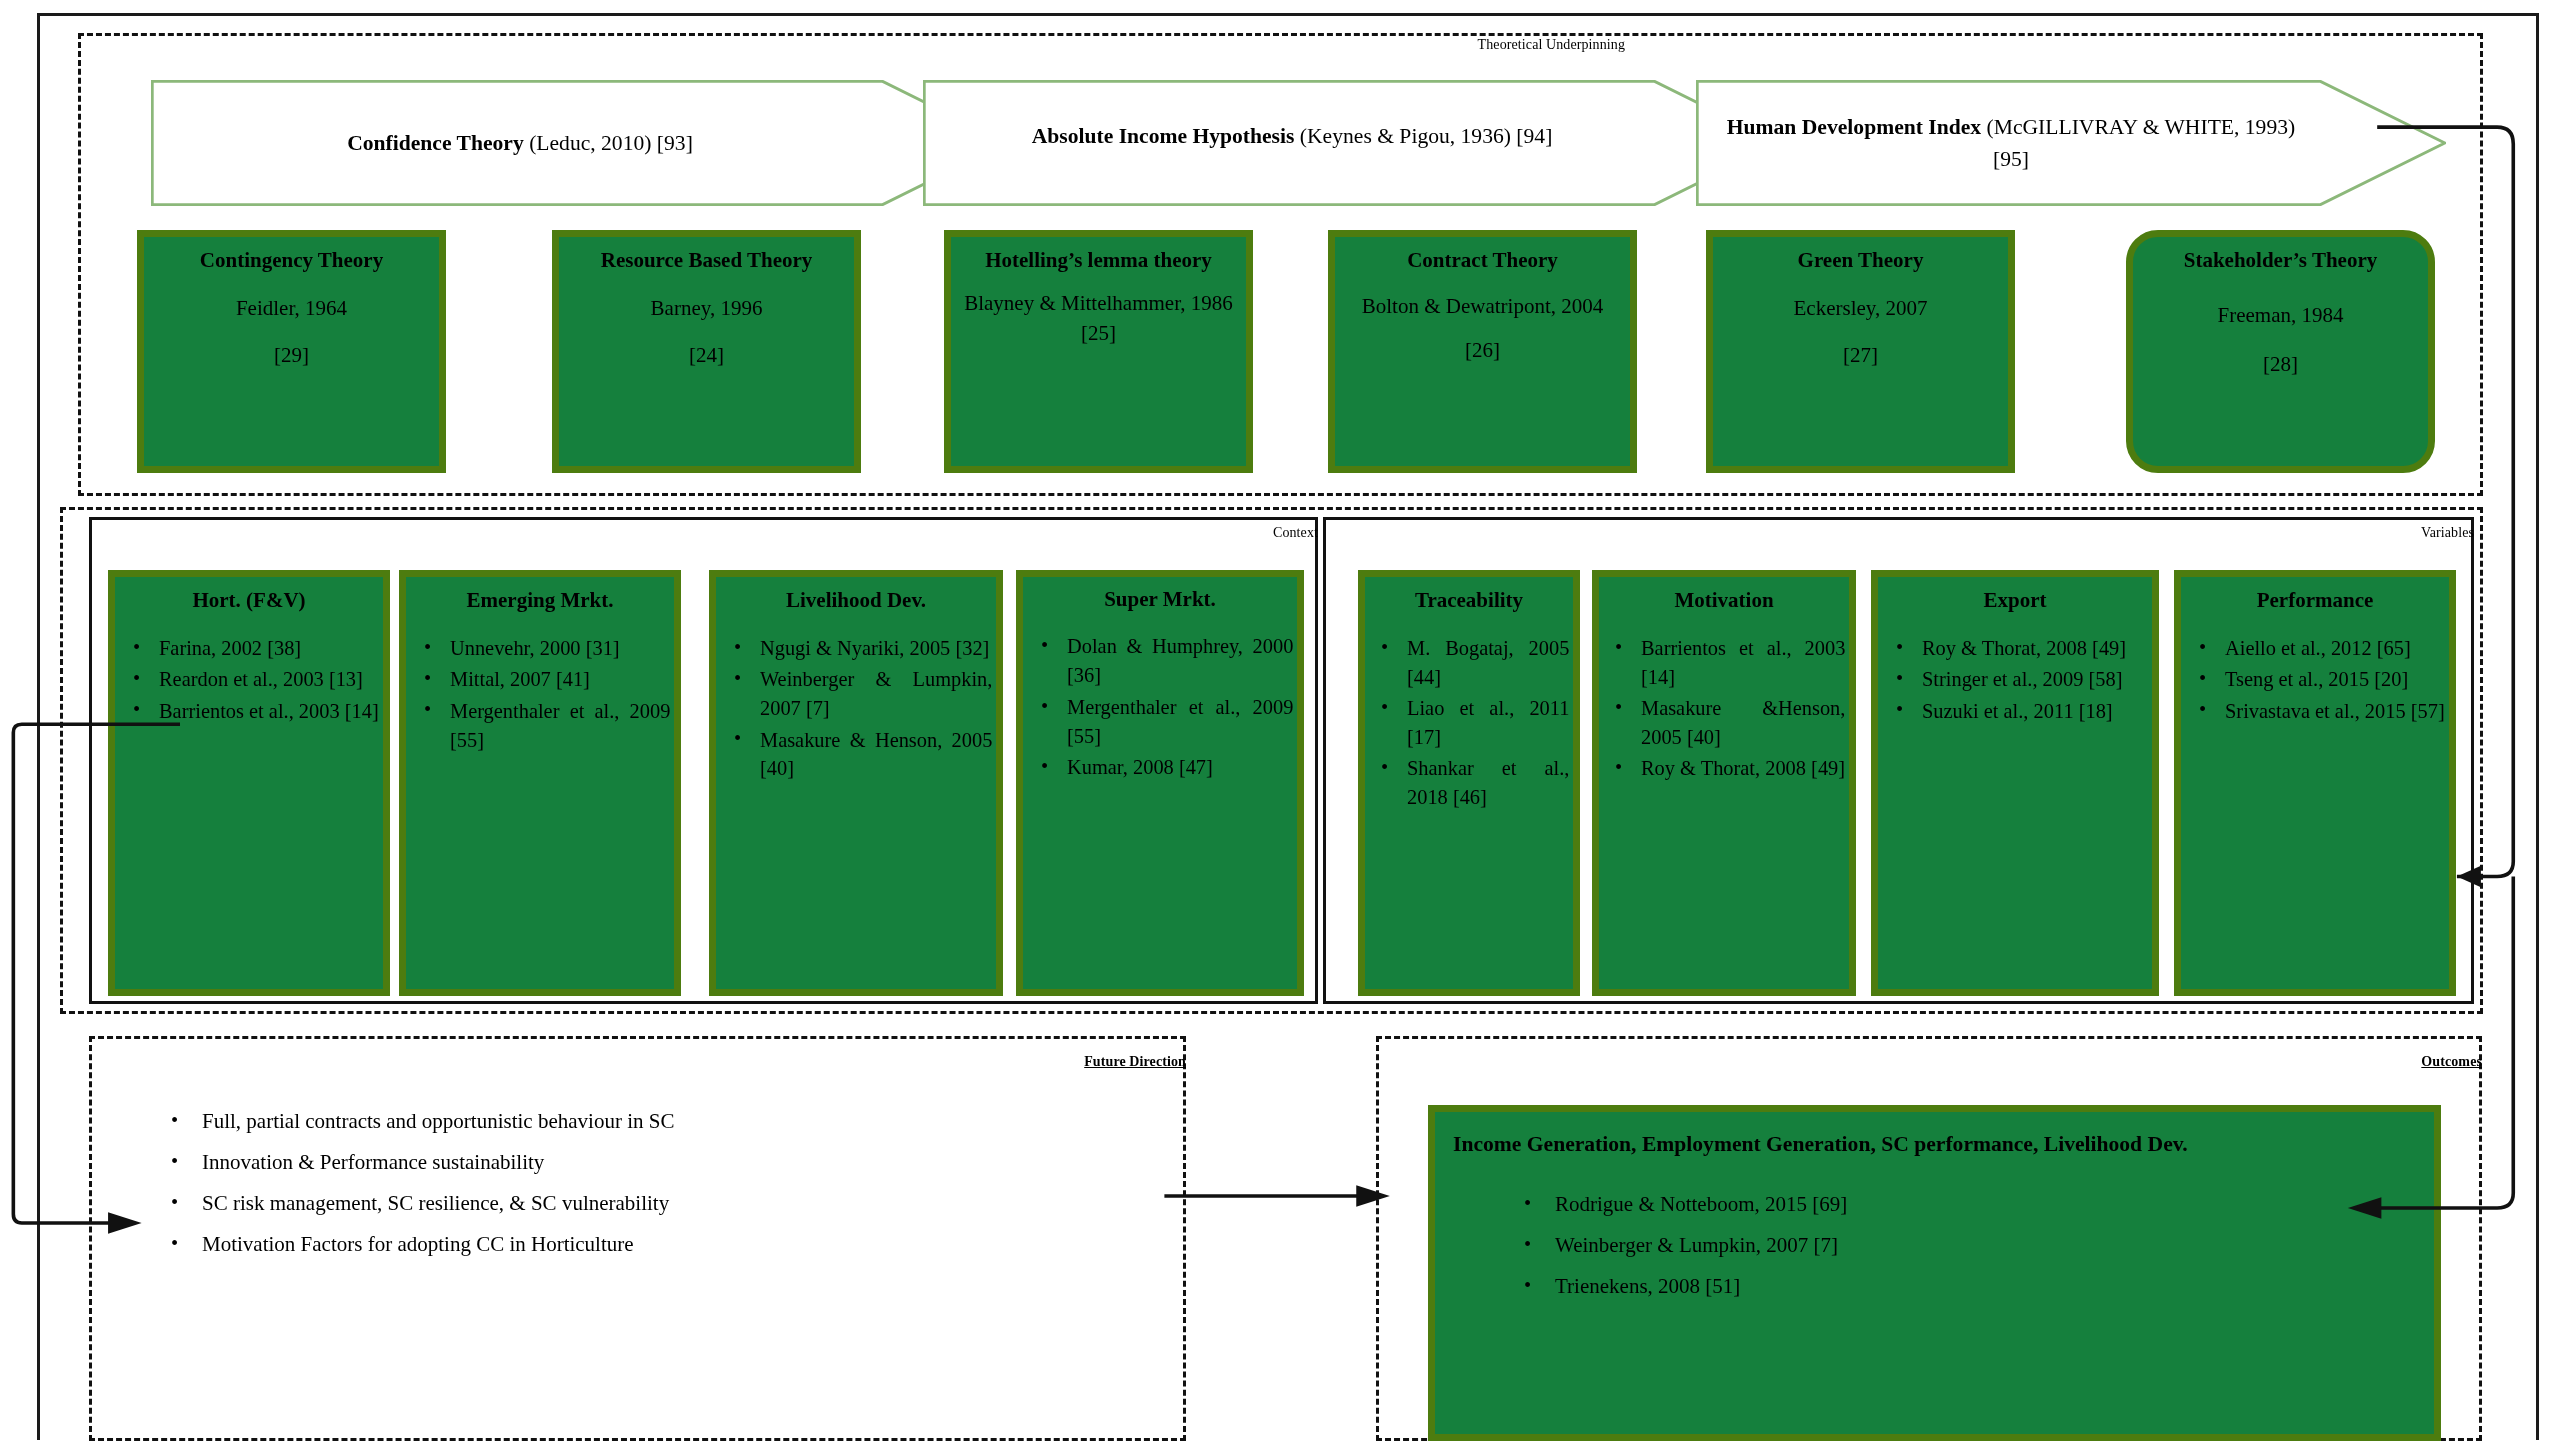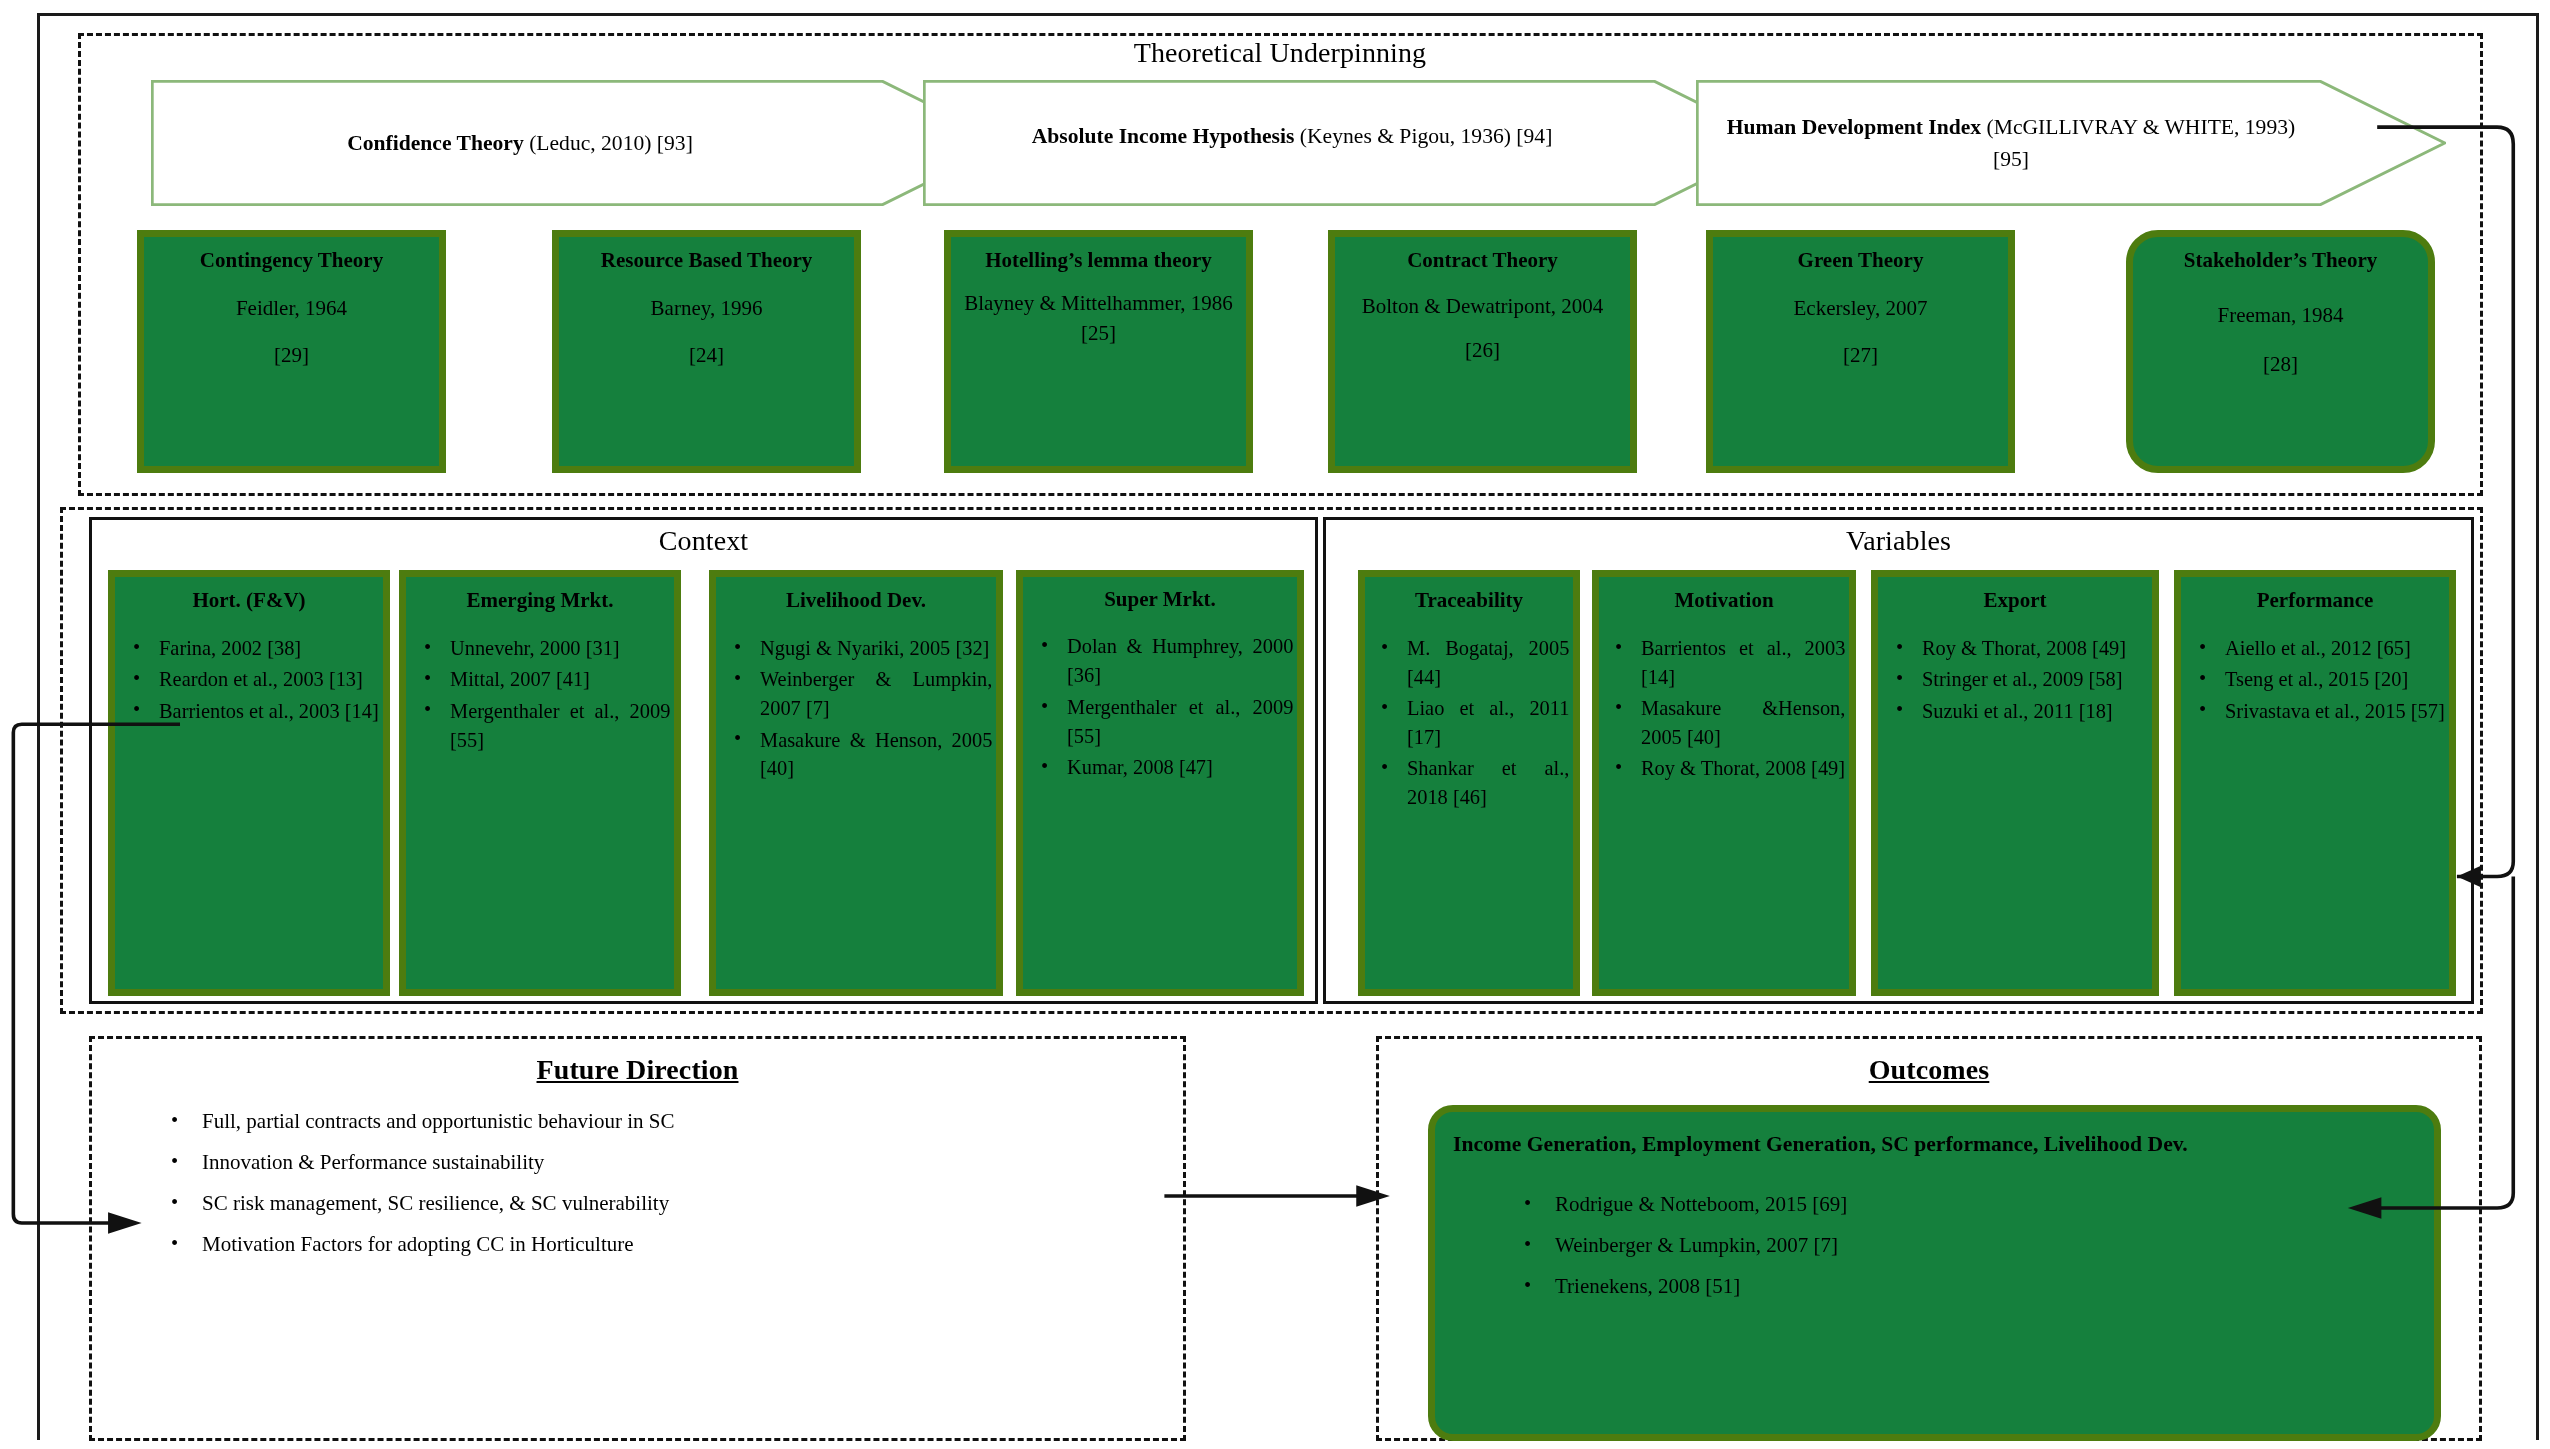--- a/index.html
+++ b/index.html
@@ -10,21 +10,21 @@
   
   .outer-frame{position:absolute;left:37px;top:13px;width:2502px;height:1427px;
                border:3.6px solid #1a1a1a;border-bottom:none;box-sizing:border-box;}
 
   .dashed-sec{position:absolute;border:3px dashed #111;box-sizing:border-box;background:transparent;}
   .solid-sec{position:absolute;border:3px solid #111;box-sizing:border-box;background:transparent;}
 
   
   .gbox{position:absolute;border:7px solid #4d7c0f;box-sizing:border-box;background:#15803d;}
 
-  .sec-title{position:absolute;text-align:center;font-size:28px;font-weight:400;
+  .sec-title{position:absolute;text-align:right;font-size:14px;font-weight:400;
              letter-spacing:0.1px;white-space:nowrap;}
   .sec-title.ul{text-decoration:underline;font-weight:700;}
 
   .bx-title{font-weight:700;text-align:center;font-size:21px;line-height:1.45;}
   .bx-line{text-align:center;font-size:21px;line-height:1.45;}
 
   .pad{padding:8.4px 8.4px 0 8.4px;}
 
   
   .chev{position:absolute;}
@@ -219,21 +219,21 @@
   <ul class="bl wide nojust" style="position:absolute;left:149px;top:1106px;width:989px;">
     <li>Full, partial contracts and opportunistic behaviour in SC</li>
     <li>Innovation &amp; Performance sustainability</li>
     <li>SC risk management, SC resilience, &amp; SC vulnerability</li>
     <li>Motivation Factors for adopting CC in Horticulture</li>
   </ul>
 
   <div class="dashed-sec" style="left:1376px;top:1036px;width:1106px;height:405px;"></div>
   <div class="sec-title ul" style="left:1376px;top:1054px;width:1106px;">Outcomes</div>
 
-  <div class="gbox" style="left:1428px;top:1105px;width:1013px;height:336px;border-radius:25px;">
+  <div class="gbox" style="left:1428px;top:1105px;width:1013px;height:336px;">
     <div class="outcome-head">Income Generation, Employment Generation, SC performance, Livelihood Dev.</div>
     <ul class="bl wide nojust" style="margin-top:29px;padding-left:120px;">
       <li>Rodrigue &amp; Notteboom, 2015 [69]</li>
       <li>Weinberger &amp; Lumpkin, 2007 [7]</li>
       <li>Trienekens, 2008 [51]</li>
     </ul>
   </div>
 
   <div class="conn" style="left:0;top:0;width:2550px;height:1449px;">
     <svg width="2550" height="1449" viewBox="0 0 4253 2417">

